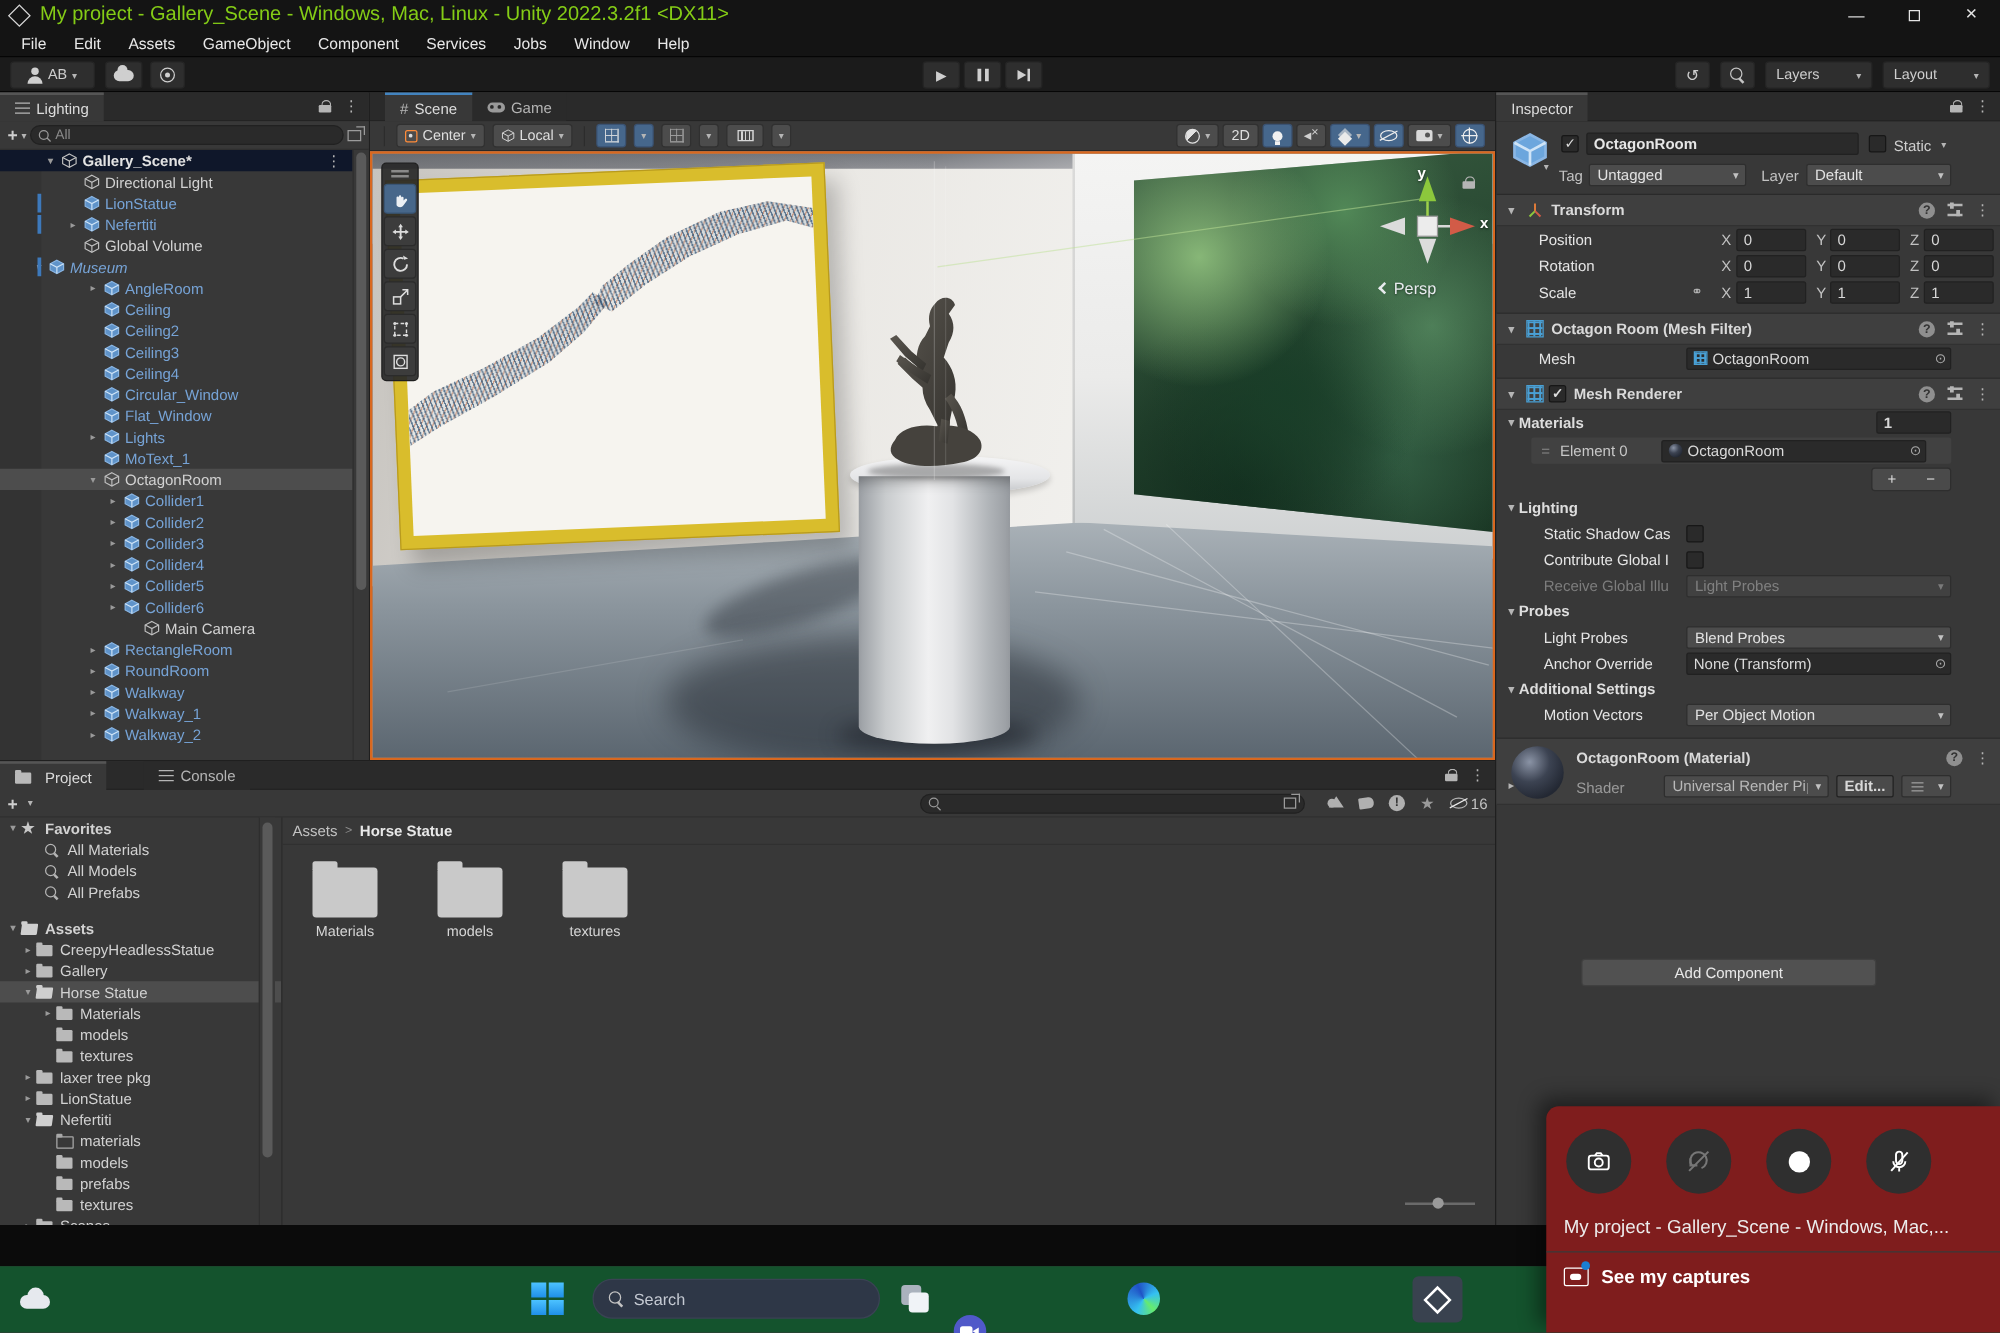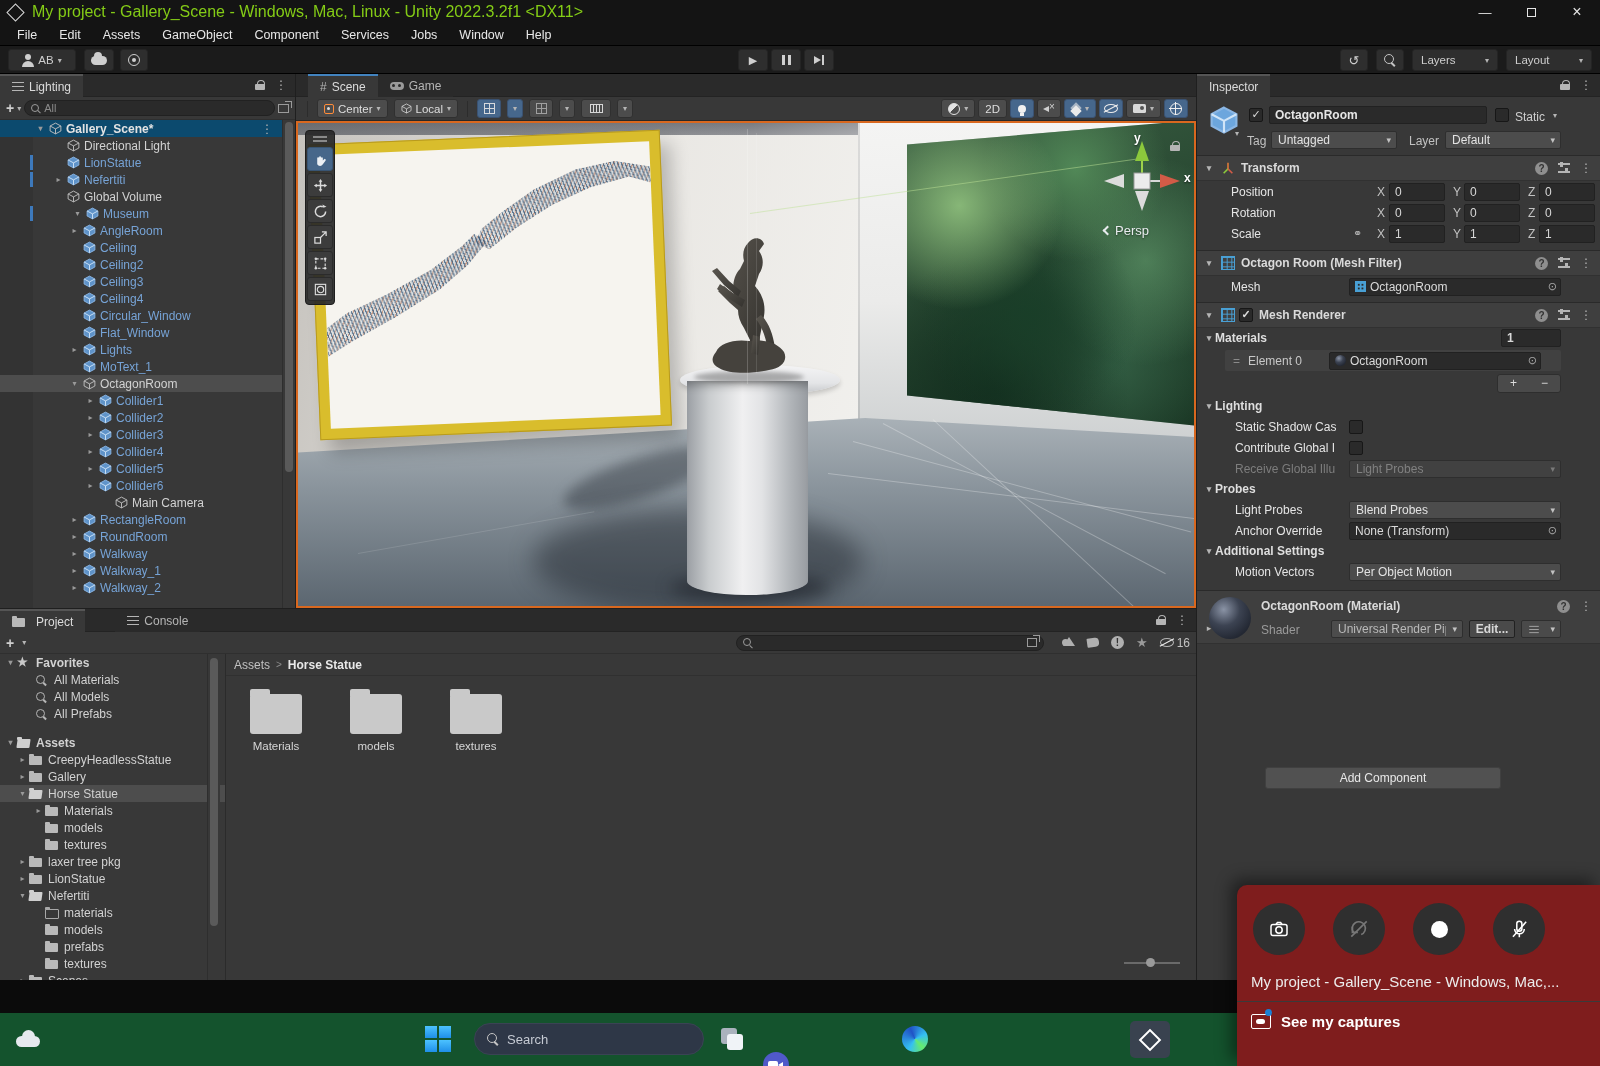--- a/index.html
+++ b/index.html
@@ -61,21 +61,21 @@
   .hrow .tw{width:13px;flex:none;text-align:center;font-size:8px;color:#9a9a9a}
   .hrow.open .tw::before{content:"▾"}
   .hrow.closed .tw::before{content:"▸"}
   .hrow .ic{width:16px;flex:none;display:flex;justify-content:center;position:relative}
   .cicon path{fill:none;stroke:#c0c0c0;stroke-width:1}
   .hrow.prefab .cicon .cf{fill:#5f93c9;stroke:#8ab6e4}
   .hrow.prefab .cicon .cl{stroke:#cfe4f7}
   .hrow.prefab .lb{color:#76a3d6}
   .hrow .lb{padding-left:3px}
   .hrow.sel{background:#4d4d4d}
-  .hrow.scene{background:#0c4a6e;font-weight:bold;color:#e3e3e3}
+  .hrow.scene{background:#0f172a;font-weight:bold;color:#e3e3e3}
   .hrow.scene .lb{color:#e3e3e3}
   .hrow .kebab{display:none}
   .hrow.scene .kebab{display:block;margin-left:auto;padding-right:10px;color:#b5b5b5;font-weight:normal}
   .hrow.bar::after{content:"";position:absolute;left:30px;top:1px;bottom:1px;width:3px;background:#3d79bb}
   .vscroll{position:absolute;right:0;top:46px;width:13px;height:488px;background:#383838;border-left:1px solid #2e2e2e}
   .vthumb{position:absolute;left:2px;width:8px;border-radius:4px;background:#5a5a5a}
   
   #scenepanel{position:absolute;left:296px;top:74px;width:900px;height:534px;background:#383838}
   #scene-toolbar{position:absolute;left:0;top:23px;width:100%;height:24px;background:#383838;border-bottom:1px solid #282828;display:flex;align-items:center;padding:0 8px;gap:6px}
   .sbtn{height:19px;background:#4c4c4c;border:1px solid #303030;border-radius:3px;display:flex;align-items:center;padding:0 6px;gap:4px;color:#dedede;font-size:11.5px}
@@ -406,21 +406,21 @@
         <span class="ic">
           <svg class="cicon" viewBox="0 0 14 14" width="13" height="13">
             <path class="cf" d="M7 1.2 12.8 4.3 V9.7 L7 12.8 1.2 9.7 V4.3 Z"></path>
             <path class="cl" d="M1.2 4.3 L7 7.4 12.8 4.3 M7 7.4 V12.8"></path>
           </svg>
         </span>
         <span class="lb">Global Volume</span>
 
       </div>
 
-      <div class="hrow prefab open bar" style="padding-left: 71px;">
+      <div class="hrow prefab open bar" style="padding-left: 24px; font-style: italic;">
         <span class="tw"></span>
         <span class="ic">
           <svg class="cicon" viewBox="0 0 14 14" width="13" height="13">
             <path class="cf" d="M7 1.2 12.8 4.3 V9.7 L7 12.8 1.2 9.7 V4.3 Z"></path>
             <path class="cl" d="M1.2 4.3 L7 7.4 12.8 4.3 M7 7.4 V12.8"></path>
           </svg>
         </span>
         <span class="lb">Museum</span>
 
       </div>

